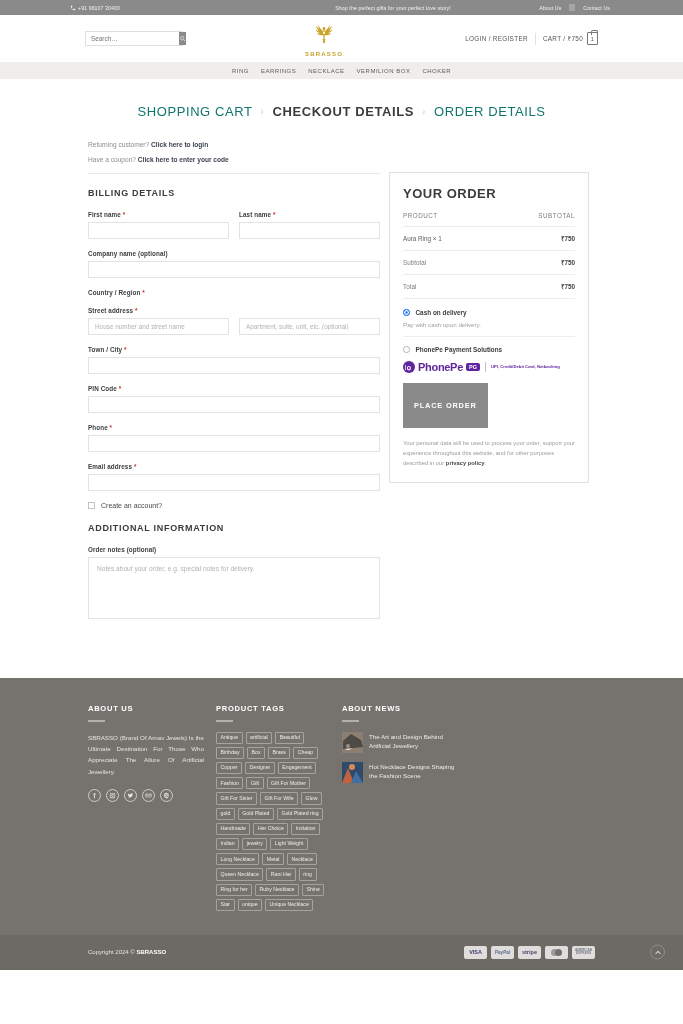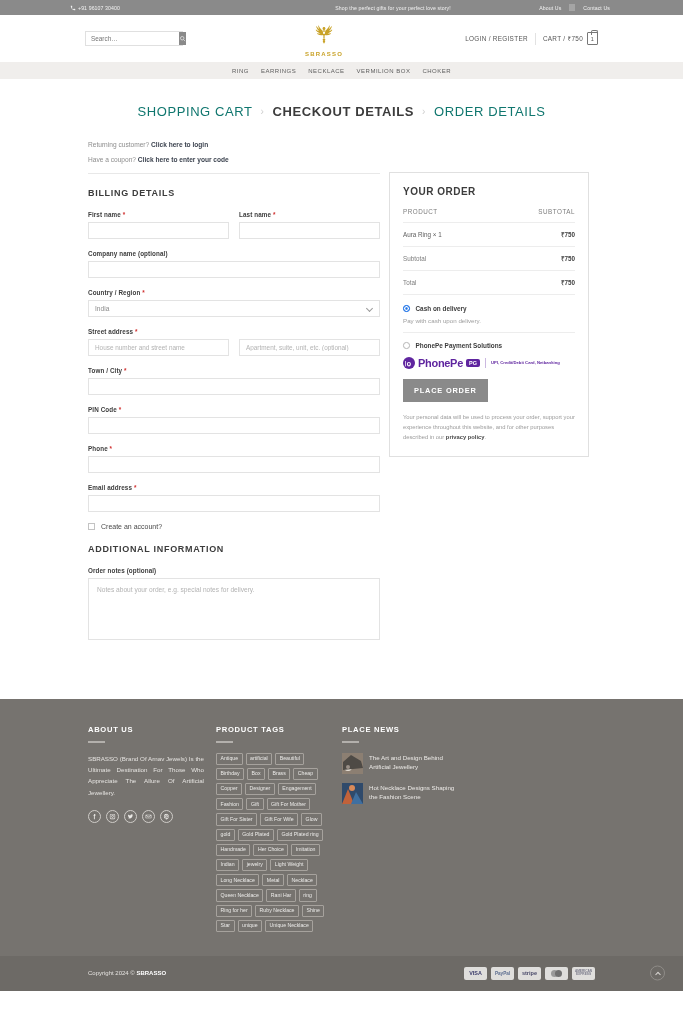--- a/index.html
+++ b/index.html
@@ -143,21 +143,21 @@
   .cbx-label { font-size: 7px; color: #4a4a4a; }
   .ta {
     width: 100%; height: 62px; border: 1px solid #e3e3e3;
     font-family: "Liberation Sans", sans-serif; font-size: 6.6px;
     color: #b3b3b3; padding: 7px 8px; outline: none; resize: none;
   }
   .ta::placeholder { color: #b3b3b3; }
 
   
   .orderbox { border: 1px solid #e0e0e0; padding: 13px 13px 14px; background: #fff; }
-  .ob-title { font-size: 10px; font-weight: bold; letter-spacing: .5px; color: #3c3c3c; margin-bottom: 11px; }
+  .ob-title { font-size: 13px; font-weight: bold; letter-spacing: .5px; color: #3c3c3c; margin-bottom: 11px; }
   .ob-head {
     display: flex; justify-content: space-between;
     font-size: 6.3px; letter-spacing: .5px; color: #7d7d7d;
     padding-bottom: 7px; border-bottom: 1px solid #ededed;
   }
   .ob-row {
     display: flex; justify-content: space-between; align-items: center;
     font-size: 6.3px; color: #7d7d7d; padding: 7px 0;
     border-bottom: 1px solid #ededed;
   }
@@ -176,21 +176,21 @@
   .pp-icon span { color: #fff; font-size: 7px; font-weight: bold; line-height: 1; }
   .pp-word { color: #5f259f; font-size: 11px; font-weight: bold; letter-spacing: -.3px; }
   .pp-tag { background: #5f259f; color: #fff; font-size: 5.5px; font-weight: bold; padding: 1px 3px; border-radius: 2px; }
   .pp-bar { width: 1px; height: 10px; background: #cbb8e0; margin: 0 2px; }
   .pp-sub { font-size: 4.2px; color: #5f259f; line-height: 1.35; font-weight: bold; }
 
   .place-order {
     background: #8a8a8a; color: #fff; border: none;
     font-family: "Liberation Sans", sans-serif;
     font-size: 7.4px; font-weight: bold; letter-spacing: .8px;
-    padding: 7px 11px; cursor: pointer;
+    padding: 18px 11px; cursor: pointer;
   }
   .privacy { font-size: 5.8px; color: #9b9b9b; line-height: 1.75; margin-top: 10px; }
   .privacy a { color: #4a4a4a; font-weight: bold; text-decoration: none; }
 
   
   .footer { background: #76736f; margin-top: 46px; padding: 26px 88px 24px; display: flex; color: #e8e6e3; }
   .fcol { padding-right: 12px; }
   .fcol.about { width: 128px; }
   .fcol.tags { width: 126px; }
   .fcol.news { width: 128px; }
@@ -346,25 +346,20 @@
         </div>
       </div>
 
       <div class="field">
         <label class="flabel">Company name (optional)</label>
         <input class="inp" value="" style="">
       </div>
 
       <div class="field">
         <label class="flabel"><span>Country / Region</span> <span class="req">*</span></label>
-        <div class="selwrap">
-          <select class="sel">
-            <option>India</option>
-          </select>
-        </div>
       </div>
 
       <div class="field">
         <label class="flabel"><span>Street address</span> <span class="req">*</span></label>
         <div class="row2">
           <div><input class="inp" placeholder="House number and street name" style=""></div>
           <div><input class="inp" placeholder="Apartment, suite, unit, etc. (optional)" style=""></div>
         </div>
       </div>
 
@@ -528,21 +523,21 @@
           <span class="tag">Ring for her</span>
           <span class="tag">Ruby Necklace</span>
           <span class="tag">Shine</span>
           <span class="tag">Star</span>
           <span class="tag">unique</span>
           <span class="tag">Unique Necklace</span>
         </div>
     </div>
 
     <div class="fcol news">
-      <div class="ftitle">PLACE NEWS</div>
+      <div class="ftitle">ABOUT NEWS</div>
       <div class="frule"></div>
       <div class="news-item">
         <span class="news-thumb">
           <svg viewBox="0 0 21 21">
               <rect width="21" height="21" fill="#8c7f72"></rect>
               <circle cx="6" cy="14" r="4" fill="#e8e2d8"></circle>
               <path d="M1 9 L9 2 L19 8 L21 15 L1 17z" fill="#4e4a45"></path>
               <circle cx="6" cy="14" r="2" fill="#9a9088"></circle>
             </svg>
         </span>

